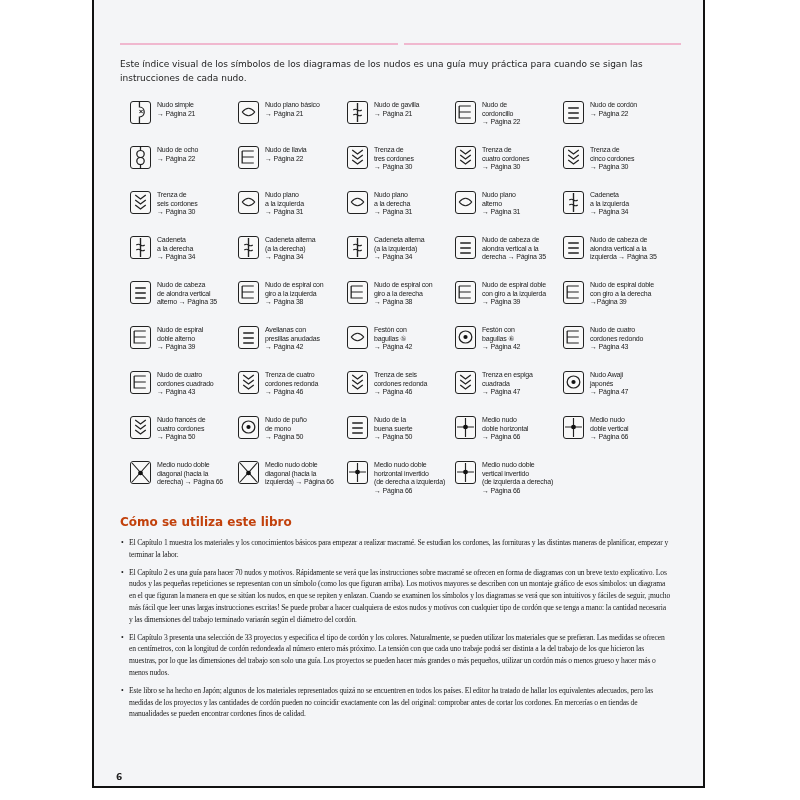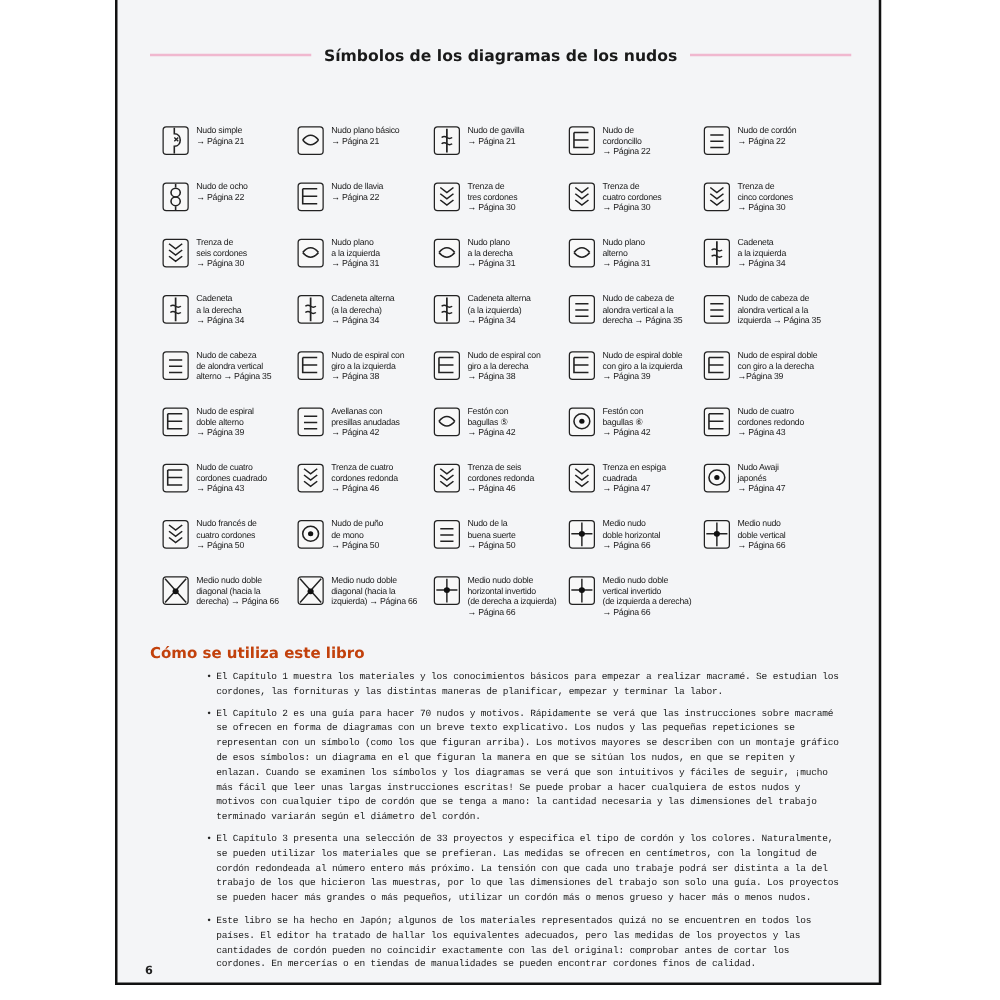--- a/index.html
+++ b/index.html
@@ -36,40 +36,39 @@
     font-family: "Liberation Sans", sans-serif; font-size: 7px; line-height: 8.6px;
     letter-spacing: -0.2px; color: #222; white-space: pre-line;
   }
   .section-title {
     position: absolute; left: 26px; top: 515px;
     font-family: "DejaVu Sans", sans-serif; font-weight: bold; font-size: 12px; color: #c2410c;
   }
   .bullets { position: absolute; left: 27px; top: 537px; width: 550px; }
   .bullet {
     position: relative; padding-left: 8px; margin-bottom: 6px;
-    font-family: Liberation Mono, monospace; font-size: 7.6px; line-height: 11.8px; color: #222;
+    font-family: Liberation Serif, serif; font-size: 7.6px; line-height: 11.8px; color: #222;
     letter-spacing: -0.15px;
-    margin-left: 44px;
   }
   .bullet::before { content: "•"; position: absolute; left: 0; top: 0; }
   .page-number {
     position: absolute; left: 22px; top: 772px;
     font-family: "DejaVu Sans", sans-serif; font-weight: bold; font-size: 9px; color: #222;
   }
 </style>
 </head>
 <body>
 
 <div class="page">
   <div class="title-row">
     <div class="title-line"></div>
-    <div class="title-text">Símbolos de los diagramas de los nudos</div>
     <div class="title-line"></div>
   </div>
 
+  <div class="intro">Este índice visual de los símbolos de los diagramas de los nudos es una guía muy práctica para cuando se sigan las instrucciones de cada nudo.</div>
 
   <div class="grid" id="grid">
       <div class="cell" style="left: 0px; top: 0px;">
         <div class="icon-box">
           <svg viewBox="0 0 18 21" preserveAspectRatio="none">
             <path d="M8 0v5c6 0 6 10 0 10v6" stroke="#222" stroke-width="1.2" fill="none"></path>
             <path d="M8 8l3 3M11 8l-3 3" stroke="#222" stroke-width="1"></path>
           </svg>
         </div>
         <div class="cell-label">Nudo simple

